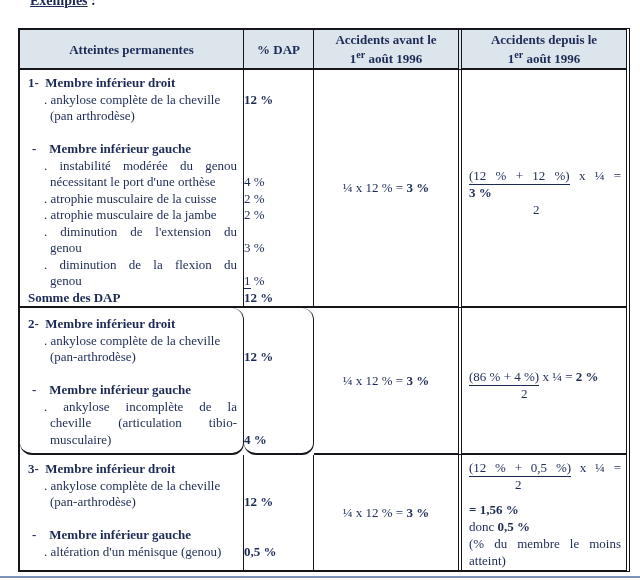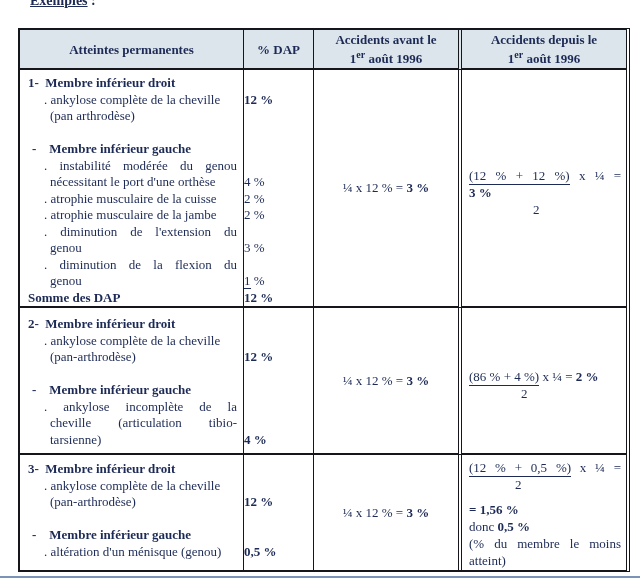--- a/index.html
+++ b/index.html
@@ -38,21 +38,21 @@
   .l{height:16.5px;line-height:16.5px;white-space:pre;}
   .b{font-weight:bold;}
   .p0{padding-left:8px;}
   .p1{padding-left:24px;}
   .p2{padding-left:30px;}
   .pd{padding-left:12px;}
   .just{white-space:normal;text-align:justify;text-align-last:justify;padding-right:6px;}
   .pre{white-space:pre;}
 
   .pt1{padding-top:5px;}
-  .pt2{padding-top:8px;}
+  .pt2{padding-top:8px;border-radius:12px;}
   .pt3{padding-top:6px;}
 
   
   .c2 .l{white-space:pre;}
   .u{border-bottom:1px solid #1c2a55;}
 
   
   .c3{display:flex;align-items:center;justify-content:center;white-space:pre;}
 
   
@@ -137,21 +137,21 @@
   </div>
 
   <div class="cell pt2">
     <div class="l b p0">2-  Membre inférieur droit</div>
     <div class="l p1">. ankylose complète de la cheville</div>
     <div class="l p2">(pan-arthrodèse)</div>
     <div class="l"></div>
     <div class="l b pd">-    Membre inférieur gauche</div>
     <div class="l p1 just">. ankylose incomplète de la</div>
     <div class="l p2 just">cheville (articulation tibio-</div>
-    <div class="l p2">tarsienne)</div>
+    <div class="l p2">musculaire)</div>
   </div>
 
   <div class="cell c2 pt2">
     <div class="l"></div>
     <div class="l"></div>
     <div class="l b">12 %</div>
     <div class="l"></div>
     <div class="l"></div>
     <div class="l"></div>
     <div class="l"></div>

